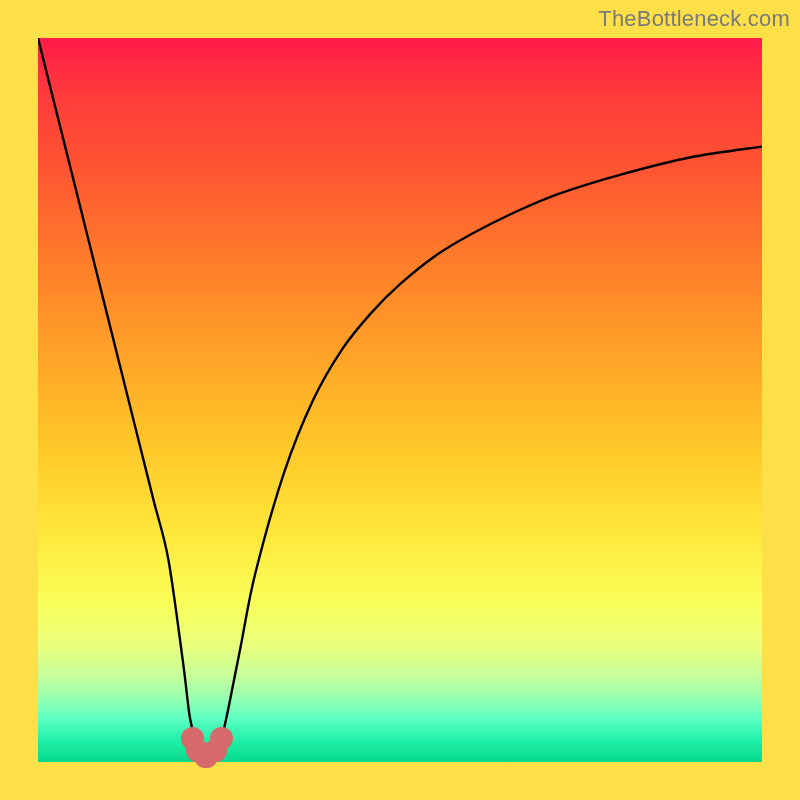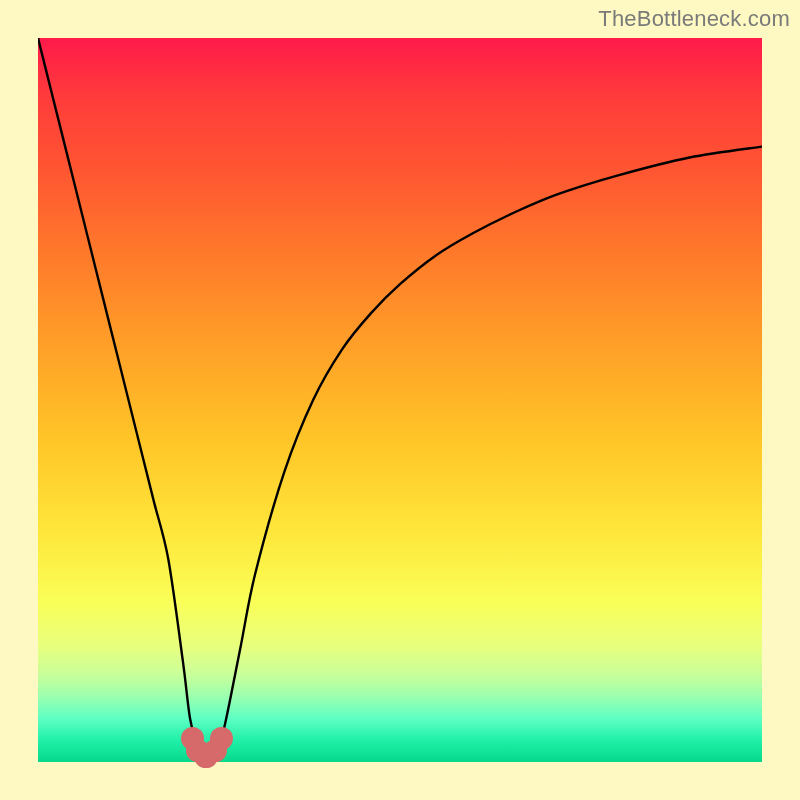--- a/index.html
+++ b/index.html
@@ -10,21 +10,21 @@
     background: #000;
     overflow: hidden;
     font-family: Arial, Helvetica, sans-serif;
   }
   .frame {
     position: absolute;
     left: 0;
     top: 0;
     width: 800px;
     height: 800px;
-    background: #fef9c3;
+    background: #fde047;
   }
   .plot {
     position: absolute;
     left: 38px;
     top: 38px;
     width: 724px;
     height: 724px;
     background: linear-gradient(
       to bottom,
       #ff1a4a 0%,

